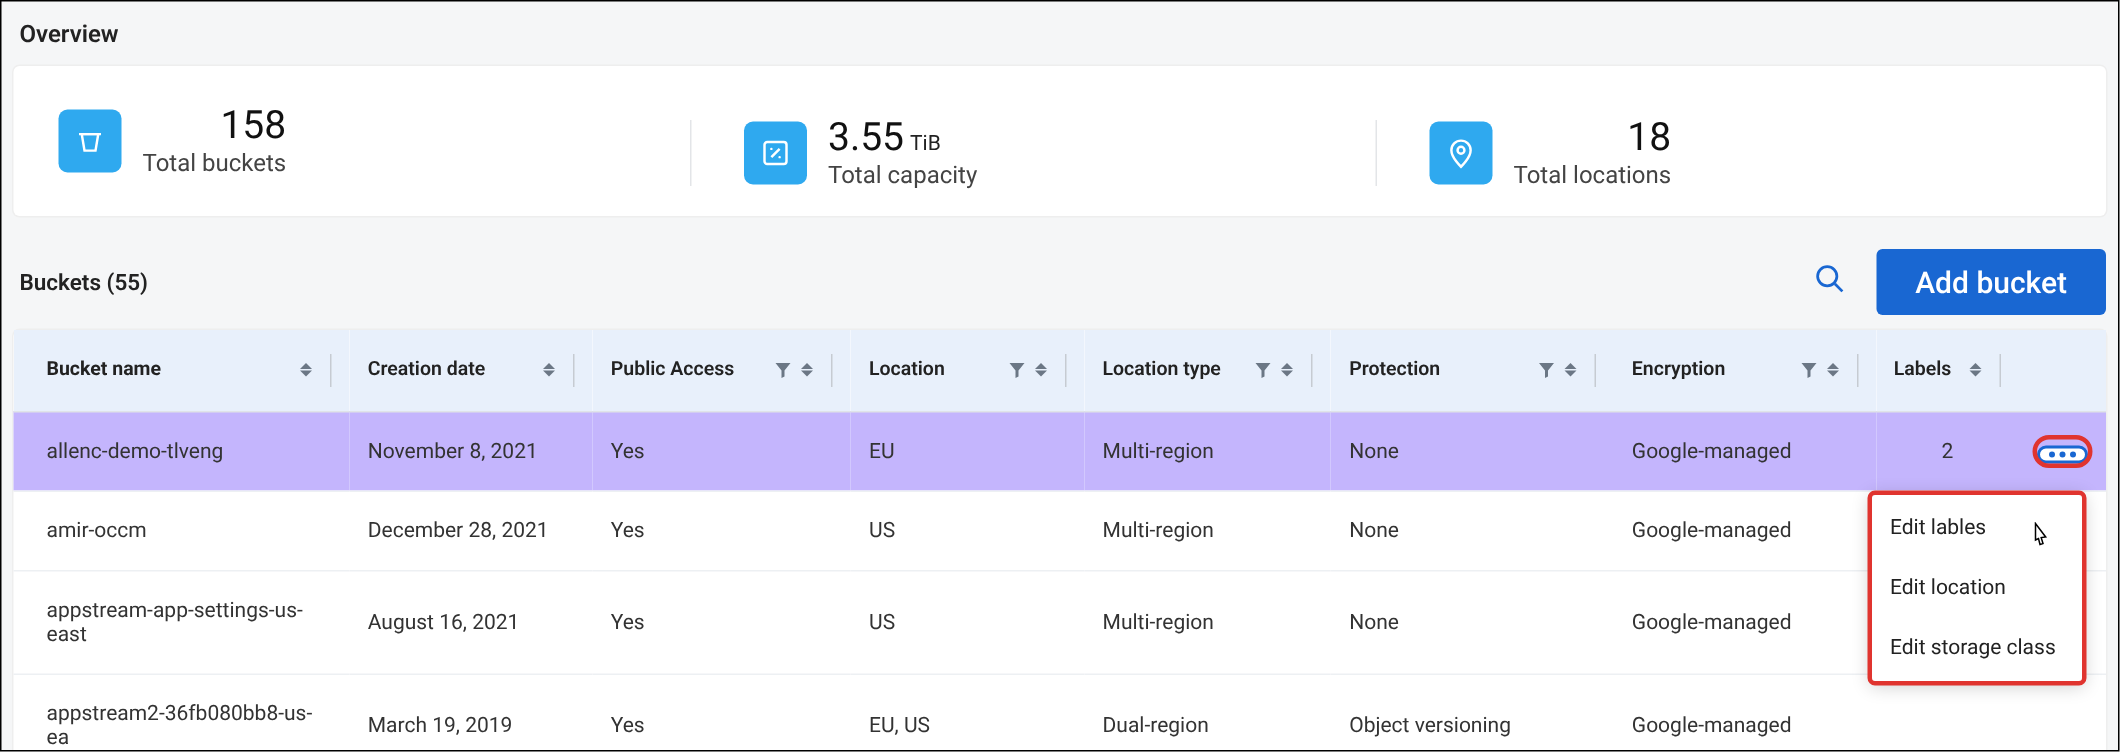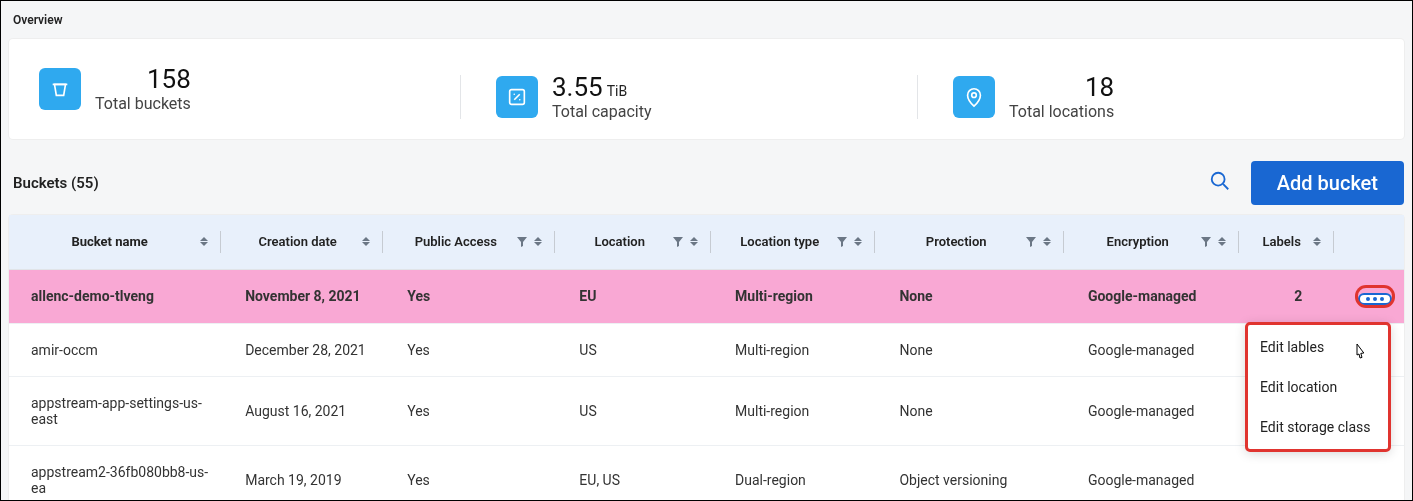--- a/index.html
+++ b/index.html
@@ -1,48 +1,48 @@
 <!DOCTYPE html>
 <html><head>
   <meta charset="utf-8">
   <style>
     * { margin: 0; padding: 0; box-sizing: border-box; font-family: -apple-system, BlinkMacSystemFont, "Segoe UI", Roboto, Helvetica, Arial, sans-serif; }
     body { background: #f5f6f7; padding: 8px; color: #1a1a1a; font-size: 14px; border: 1px solid #000; width: 1413px; height: 501px; overflow: hidden; }
-    .page-title { font-size: 12px; font-weight: 600; margin: 4px 0 12px 4px; color: #222; }
+    .page-title { font-size: 16px; font-weight: 600; margin: 4px 0 12px 4px; color: #222; }
     .stats-panel { background: #fff; border-radius: 4px; display: flex; padding: 18px 30px; margin-bottom: 22px; box-shadow: 0 0 0 1px #eee; }
     .stat { display: flex; align-items: center; flex: 1; position: relative; }
     .stat + .stat::before { content: ""; position: absolute; left: 0; top: 2px; bottom: 2px; width: 1px; background: #e3e5e8; }
     .stat + .stat { padding-left: 36px; margin-top: 16px; }
     .stat-icon { width: 42px; height: 42px; border-radius: 6px; background: #2fa9ef; display: flex; align-items: center; justify-content: center; margin-right: 14px; flex-shrink: 0; }
     .stat-icon svg { width: 22px; height: 22px; stroke: #fff; fill: none; }
     .stat-value { font-size: 26px; font-weight: 400; line-height: 1.1; color: #111; text-align: right; }
     .stat-unit { font-size: 14px; margin-left: 4px; color: #222; }
     .stat-label { font-size: 16px; color: #444; }
     .buckets-header { display: flex; align-items: center; margin: 0 0 10px 4px; }
     .buckets-title { font-size: 15px; font-weight: 600; color: #222; }
     .buckets-header .spacer { flex: 1; }
     .search-btn { background: none; border: none; padding: 6px; margin-right: 14px; cursor: pointer; }
     .search-btn svg { width: 22px; height: 22px; stroke: #1967d2; stroke-width: 2; fill: none; }
     .add-btn { background: #1967d2; color: #ffffff; border: none; border-radius: 4px; padding: 10px 26px; font-size: 20px; font-weight: 500; cursor: pointer; }
     .table-wrap { background: #fff; border-radius: 4px; overflow: visible; position: relative; box-shadow: 0 0 0 1px #eee; }
     table { width: 100%; border-collapse: collapse; }
     thead { background: #e8f0fb; }
-    th { text-align: center; font-weight: 600; font-size: 13px; color: #222; padding: 16px 12px; border-bottom: 1px solid #e0e4e8; position: relative; }
+    th { text-align: left; font-weight: 600; font-size: 13px; color: #222; padding: 16px 12px; border-bottom: 1px solid #e0e4e8; position: relative; }
     th:first-child, td:first-child { padding-left: 22px; }
     th:first-child { font-weight: 700; }
     .th-content { display: flex; align-items: center; }
     .th-label { flex: 1; }
     .col-icons { display: flex; align-items: center; gap: 6px; margin-left: 12px; color: #6b7785; }
     .sort-icon, .filter-icon { width: 10px; height: 12px; display: inline-flex; flex-direction: column; justify-content: center; gap: 1px; }
     .sort-icon::before, .sort-icon::after { content: ""; width: 0; height: 0; border-left: 4px solid transparent; border-right: 4px solid transparent; }
     .sort-icon::before { border-bottom: 4px solid #6b7785; }
     .sort-icon::after  { border-top: 4px solid #6b7785; }
     .th-divider { width: 1px; height: 22px; background: #c6cbd2; margin-left: 10px; }
     td { padding: 18px 12px; border-bottom: 1px solid #edf0f3; font-size: 14px; color: #333; }
-    tr.highlight td { background: #f9a8d4; font-weight: bold; }
+    tr.highlight td { background: #c4b5fd; }
     .row-actions { width: 46px; text-align: center; }
     .more-btn { border: 2px solid #1967d2; border-radius: 14px; padding: 2px 6px; background: #fff; cursor: pointer; line-height: 0; display: inline-flex; }
     .dots { display: inline-flex; gap: 3px; }
     .dots span { width: 4px; height: 4px; border-radius: 50%; background: #1967d2; }
     .menu { position: absolute; right: 14px; top: 108px; background: #fff; box-shadow: 0 2px 12px rgba(0,0,0,.18); border-radius: 4px; width: 144px; padding: 4px 0; z-index: 100; outline: 3px solid #e0342f; outline-offset: -2px; }
     .menu-item { padding: 12px 14px; font-size: 14px; color: #222; cursor: pointer; }
     .cursor { position: absolute; right: 36px; top: 128px; z-index: 110; pointer-events: none; }
     .cursor svg { width: 16px; height: 20px; }
     
     col.c1 { width: 240px; } col.c2 { width: 170px; } col.c3 { width: 180px; }

